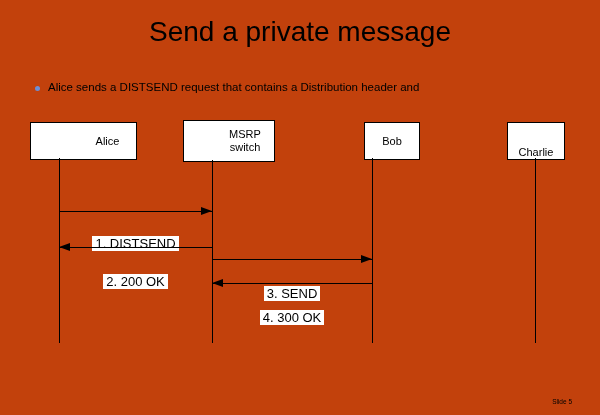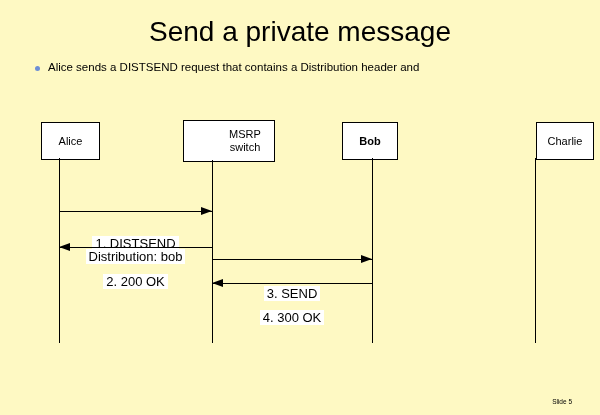--- a/index.html
+++ b/index.html
@@ -1,24 +1,24 @@
 <!DOCTYPE html>
 <html><head>
 <meta charset="utf-8">
 <style>
   html,body{margin:0;padding:0;background:#fff;}
   .slide{
-    position:relative;width:600px;height:415px;background:#fef9c3;
+    position:relative;width:600px;height:415px;background:#c2410c;
     font-family:"Liberation Sans",sans-serif;color:#000;overflow:hidden;
   }
   .title{
     position:absolute;top:16px;left:0;width:100%;text-align:center;
     font-size:28px;line-height:32px;font-weight:400;margin:0;
   }
-  .bullet-row{position:absolute;left:35px;top:60px;display:flex;align-items:flex-start;width:530px;text-align:right;}
+  .bullet-row{position:absolute;left:35px;top:80px;display:flex;align-items:flex-start;width:530px;text-align:right;}
   .bullet-dot{width:5px;height:5px;border-radius:50%;background:#6e8fd5;margin-top:6px;margin-right:8px;flex:none;}
   .bullet-text{font-size:11.5px;line-height:15.5px;}
 
   .actor-box{
     position:absolute;border:1px solid #000;background:#fff;
     display:flex;flex-direction:column;align-items:center;justify-content:center;
     text-align:center;font-size:11px;line-height:13px;
   }
   .lifeline{position:absolute;width:1px;background:#000;}
 
@@ -44,45 +44,44 @@
 
   <div class="bullet-row">
     <span class="bullet-dot"></span>
     <div class="bullet-text">
       <div>Alice sends a DISTSEND request that contains a Distribution header and</div>
     </div>
   </div>
 
   <div>
 
-    <div class="actor-box" style="left:41px;top:122px;width:57px;height:36px;">
+    <div class="actor-box" style="left:30px;top:122px;width:57px;height:36px;padding-left:48px;">
       <span>Alice</span>
     </div>
     <div class="actor-box" style="left:183px;top:120px;width:58px;height:40px;padding-left:32px;">
       <span>MSRP</span>
       <span>switch</span>
     </div>
-    <div class="actor-box" style="left:342px;top:122px;width:54px;height:36px;font-weight:bold;">
+    <div class="actor-box" style="left:364px;top:122px;width:54px;height:36px;">
       <span>Bob</span>
     </div>
-    <div class="actor-box" style="left:536px;top:122px;width:56px;height:36px;">
+    <div class="actor-box" style="left:507px;top:122px;width:56px;height:36px;justify-content:flex-end;">
       <span>Charlie</span>
     </div>
 
     <div class="lifeline" style="left:59px;top:158px;height:185px;"></div>
     <div class="lifeline" style="left:212px;top:160px;height:183px;"></div>
     <div class="lifeline" style="left:372px;top:158px;height:185px;"></div>
     <div class="lifeline" style="left:535px;top:158px;height:185px;"></div>
 
     <div class="msg" style="left:59px;width:153px;top:211px;">
       <div class="msg-line"></div>
       <div class="head head-right"></div>
       <div class="msg-label two-line">
         <div><span>1. DISTSEND</span></div>
-        <div><span>Distribution: bob</span></div>
       </div>
     </div>
 
     <div class="msg" style="left:59px;width:153px;top:247px;">
       <div class="msg-line"></div>
       <div class="head head-left"></div>
       <div class="msg-label">
         <span>2. 200 OK</span>
       </div>
     </div>

